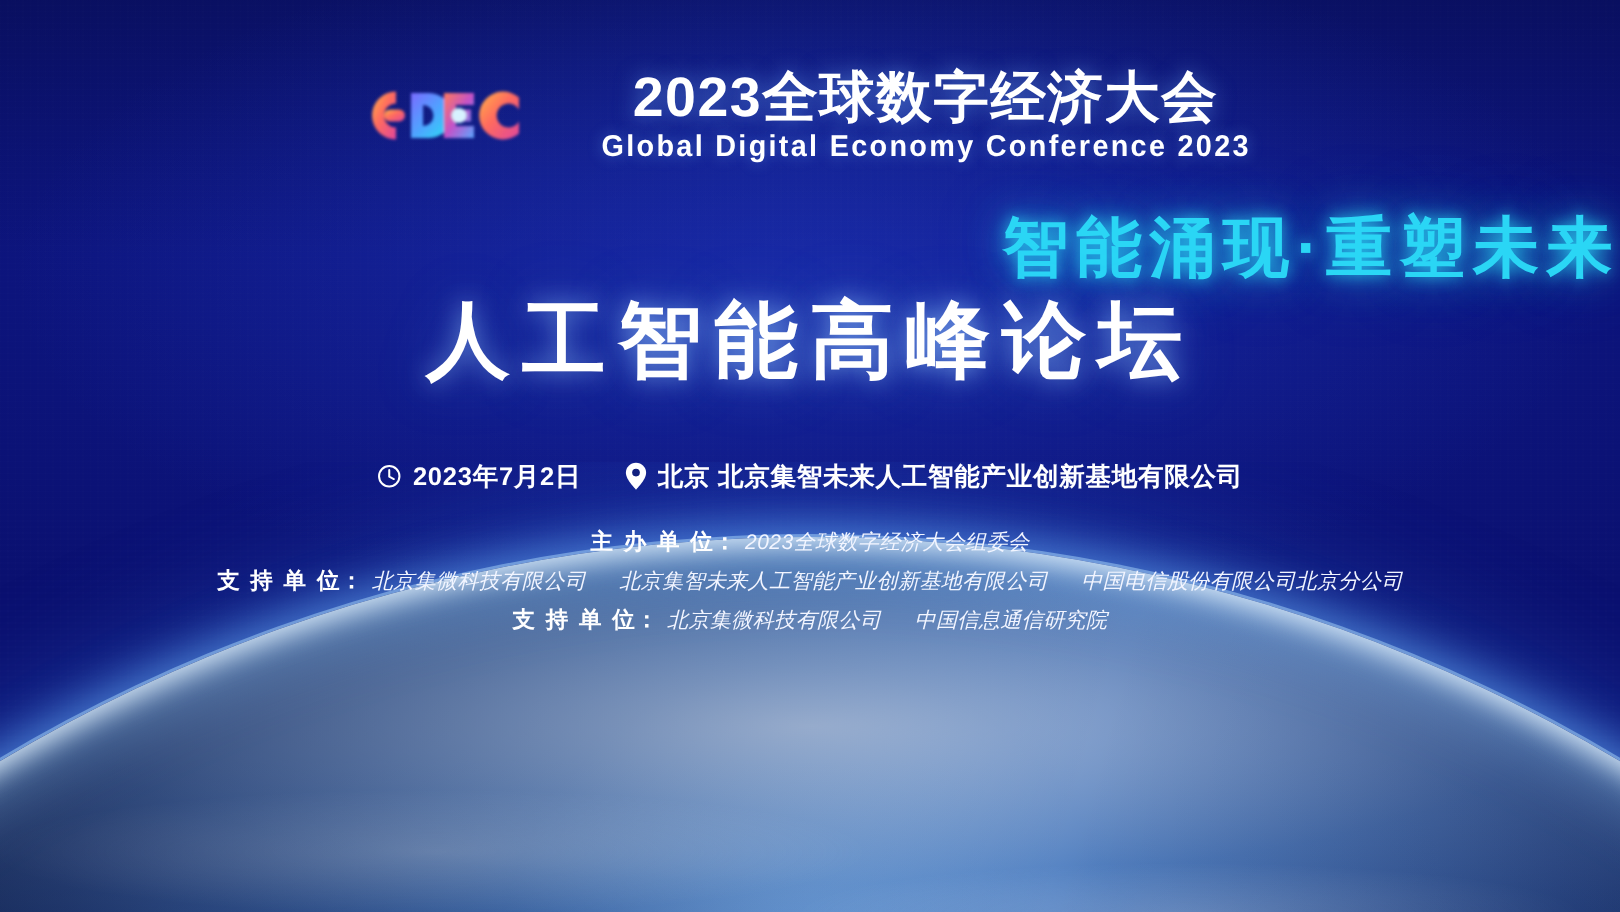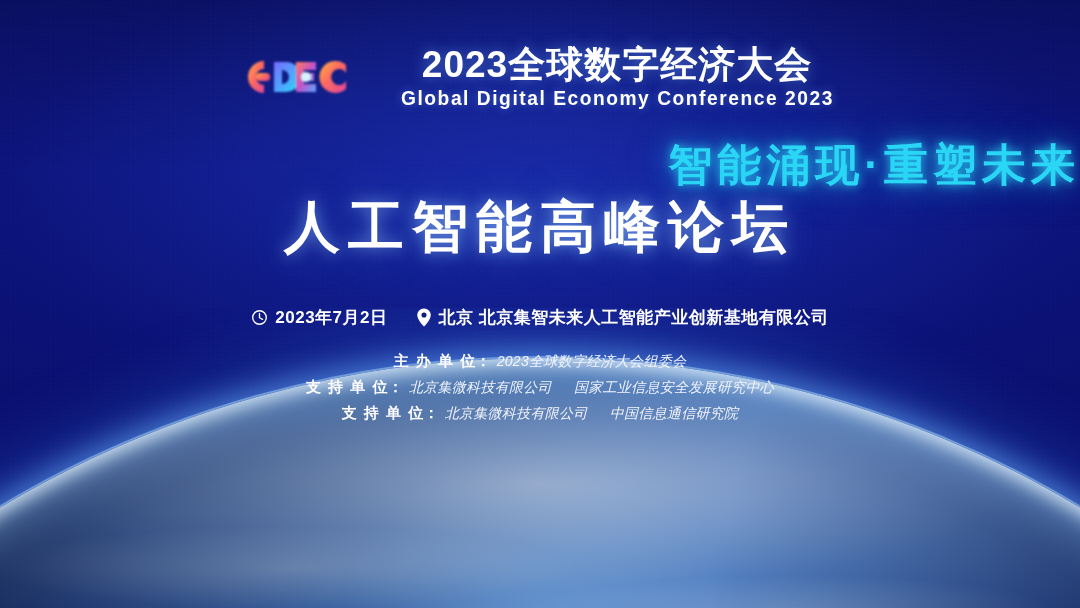--- a/index.html
+++ b/index.html
@@ -377,21 +377,22 @@
         <span class="org-values">
           <span>2023全球数字经济大会组委会</span>
         </span>
       </div>
 
       <div class="org-row">
         <span class="org-label">支持单位</span>
         <span class="org-colon">：</span>
         <span class="org-values">
           <span>北京集微科技有限公司</span>
-          <span>国家工业信息安全发展研究中心</span>
+          <span>北京集智未来人工智能产业创新基地有限公司</span>
+          <span>中国电信股份有限公司北京分公司</span>
         </span>
       </div>
 
       <div class="org-row">
         <span class="org-label">支持单位</span>
         <span class="org-colon">：</span>
         <span class="org-values">
           <span>北京集微科技有限公司</span>
           <span>中国信息通信研究院</span>
         </span>

